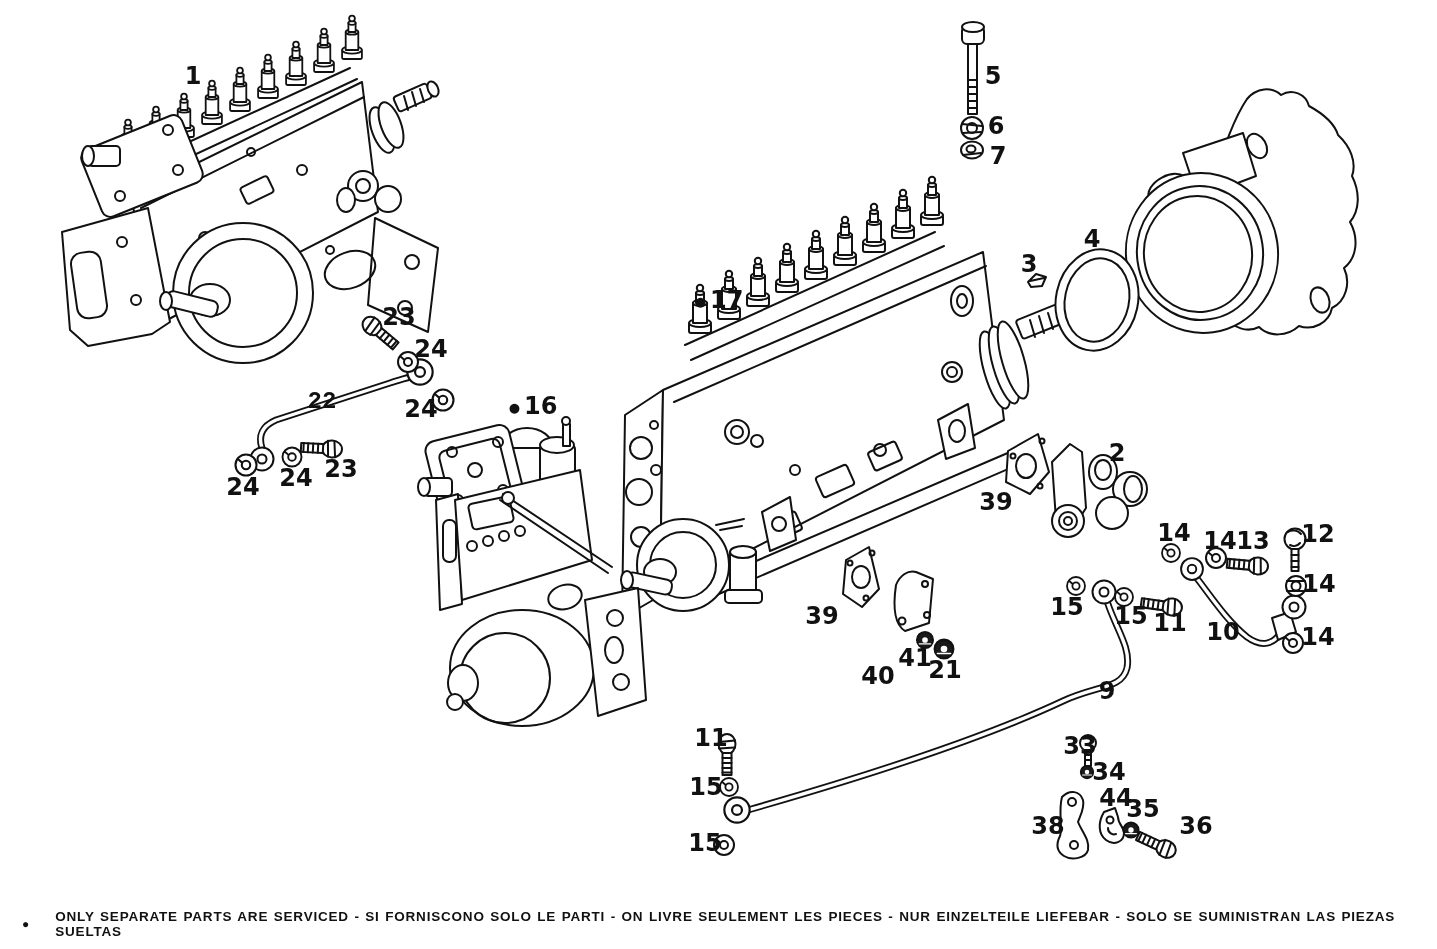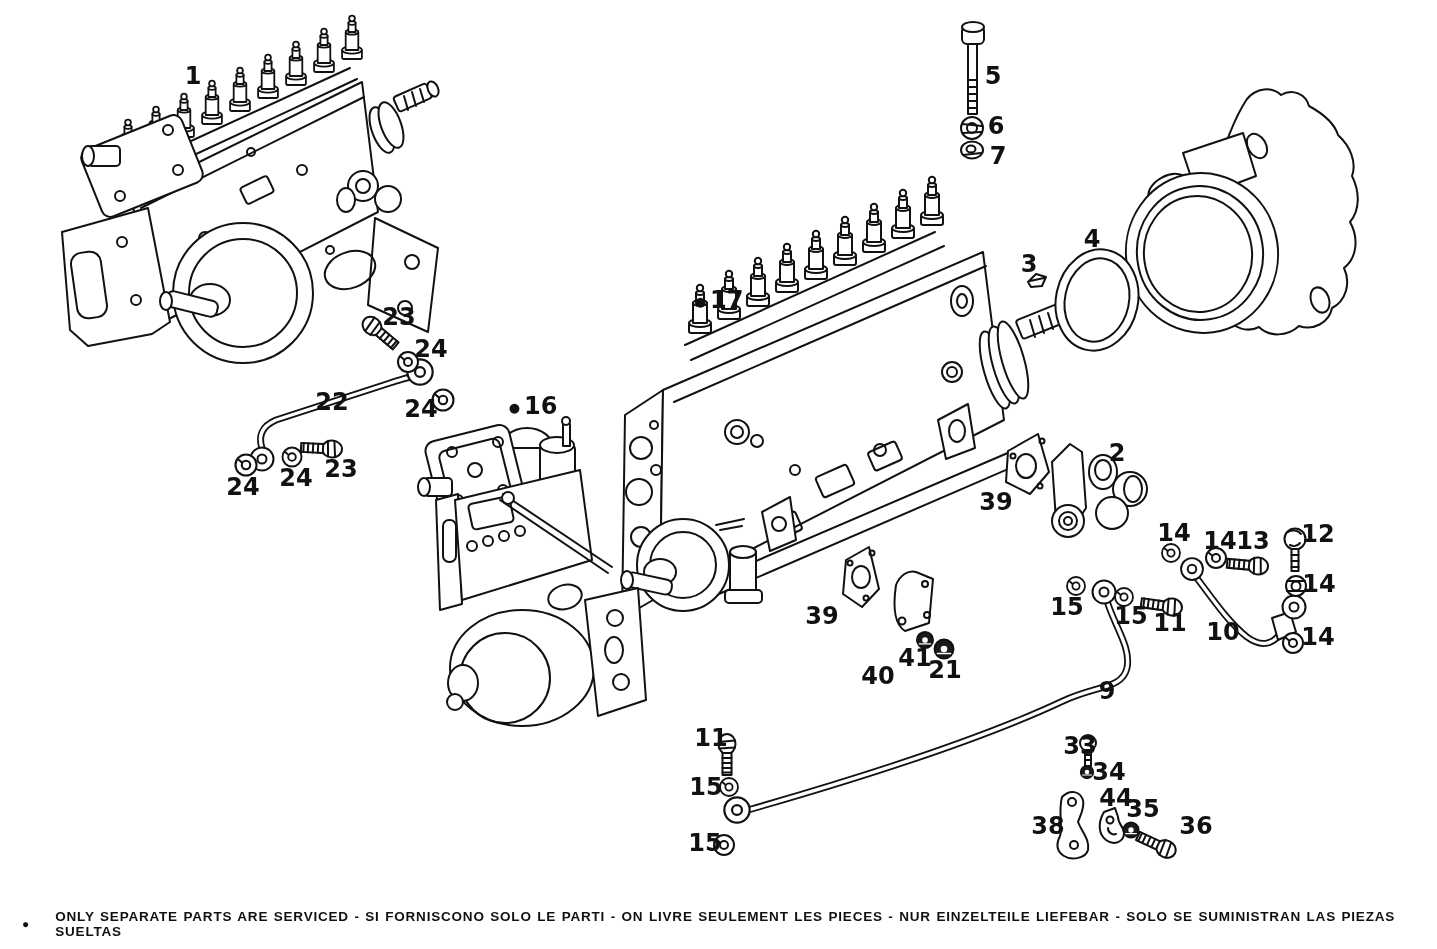--- a/index.html
+++ b/index.html
@@ -367,21 +367,21 @@
 
 <div>
       <span class="callout" style="left: 193px; top: 76px;">1</span>
       <span class="callout" style="left: 993px; top: 76px;">5</span>
       <span class="callout" style="left: 996px; top: 126px;">6</span>
       <span class="callout" style="left: 998px; top: 156px;">7</span>
       <span class="callout" style="left: 1029px; top: 264px;">3</span>
       <span class="callout" style="left: 1092px; top: 239px;">4</span>
       <span class="callout" style="left: 399px; top: 317px;">23</span>
       <span class="callout" style="left: 431px; top: 349px;">24</span>
-      <span class="callout" style="left: 332px; top: 402px;">22</span>
+      <span class="callout" style="left: 322px; top: 402px; font-family: Liberation Mono, monospace;">22</span>
       <span class="callout" style="left: 421px; top: 409px;">24</span>
       <span class="callout" style="left: 533px; top: 406px;"><i class="dot">●</i>16</span>
       <span class="callout" style="left: 719px; top: 300px;"><i class="dot">●</i>17</span>
       <span class="callout" style="left: 243px; top: 487px;">24</span>
       <span class="callout" style="left: 296px; top: 478px;">24</span>
       <span class="callout" style="left: 341px; top: 469px;">23</span>
       <span class="callout" style="left: 1117px; top: 453px;">2</span>
       <span class="callout" style="left: 996px; top: 502px;">39</span>
       <span class="callout" style="left: 1174px; top: 533px;">14</span>
       <span class="callout" style="left: 1220px; top: 541px;">14</span>

